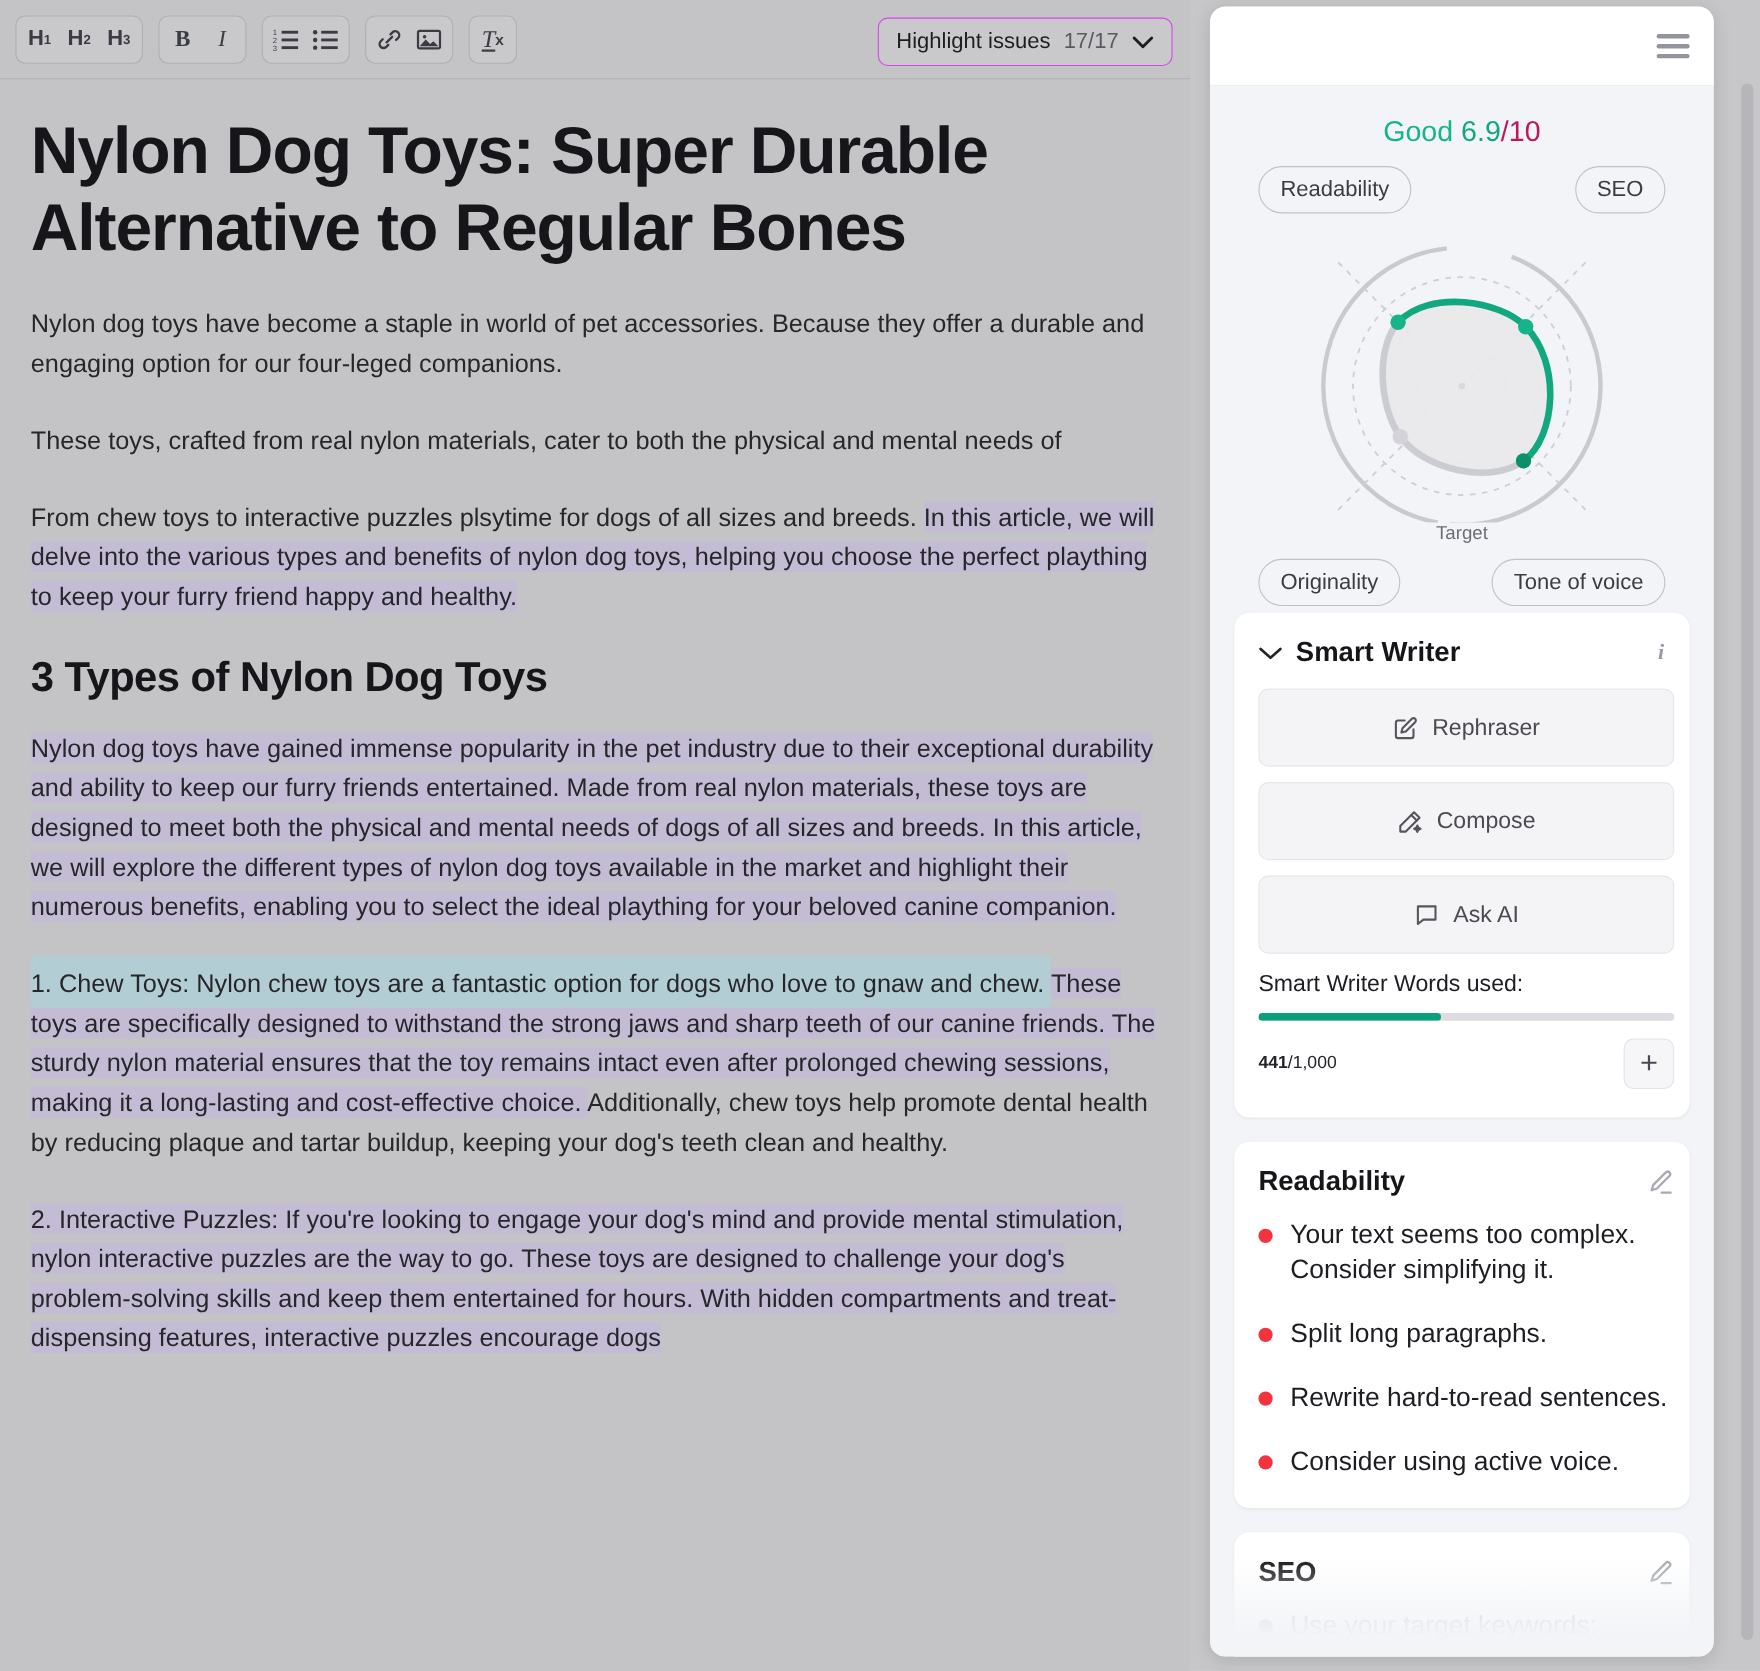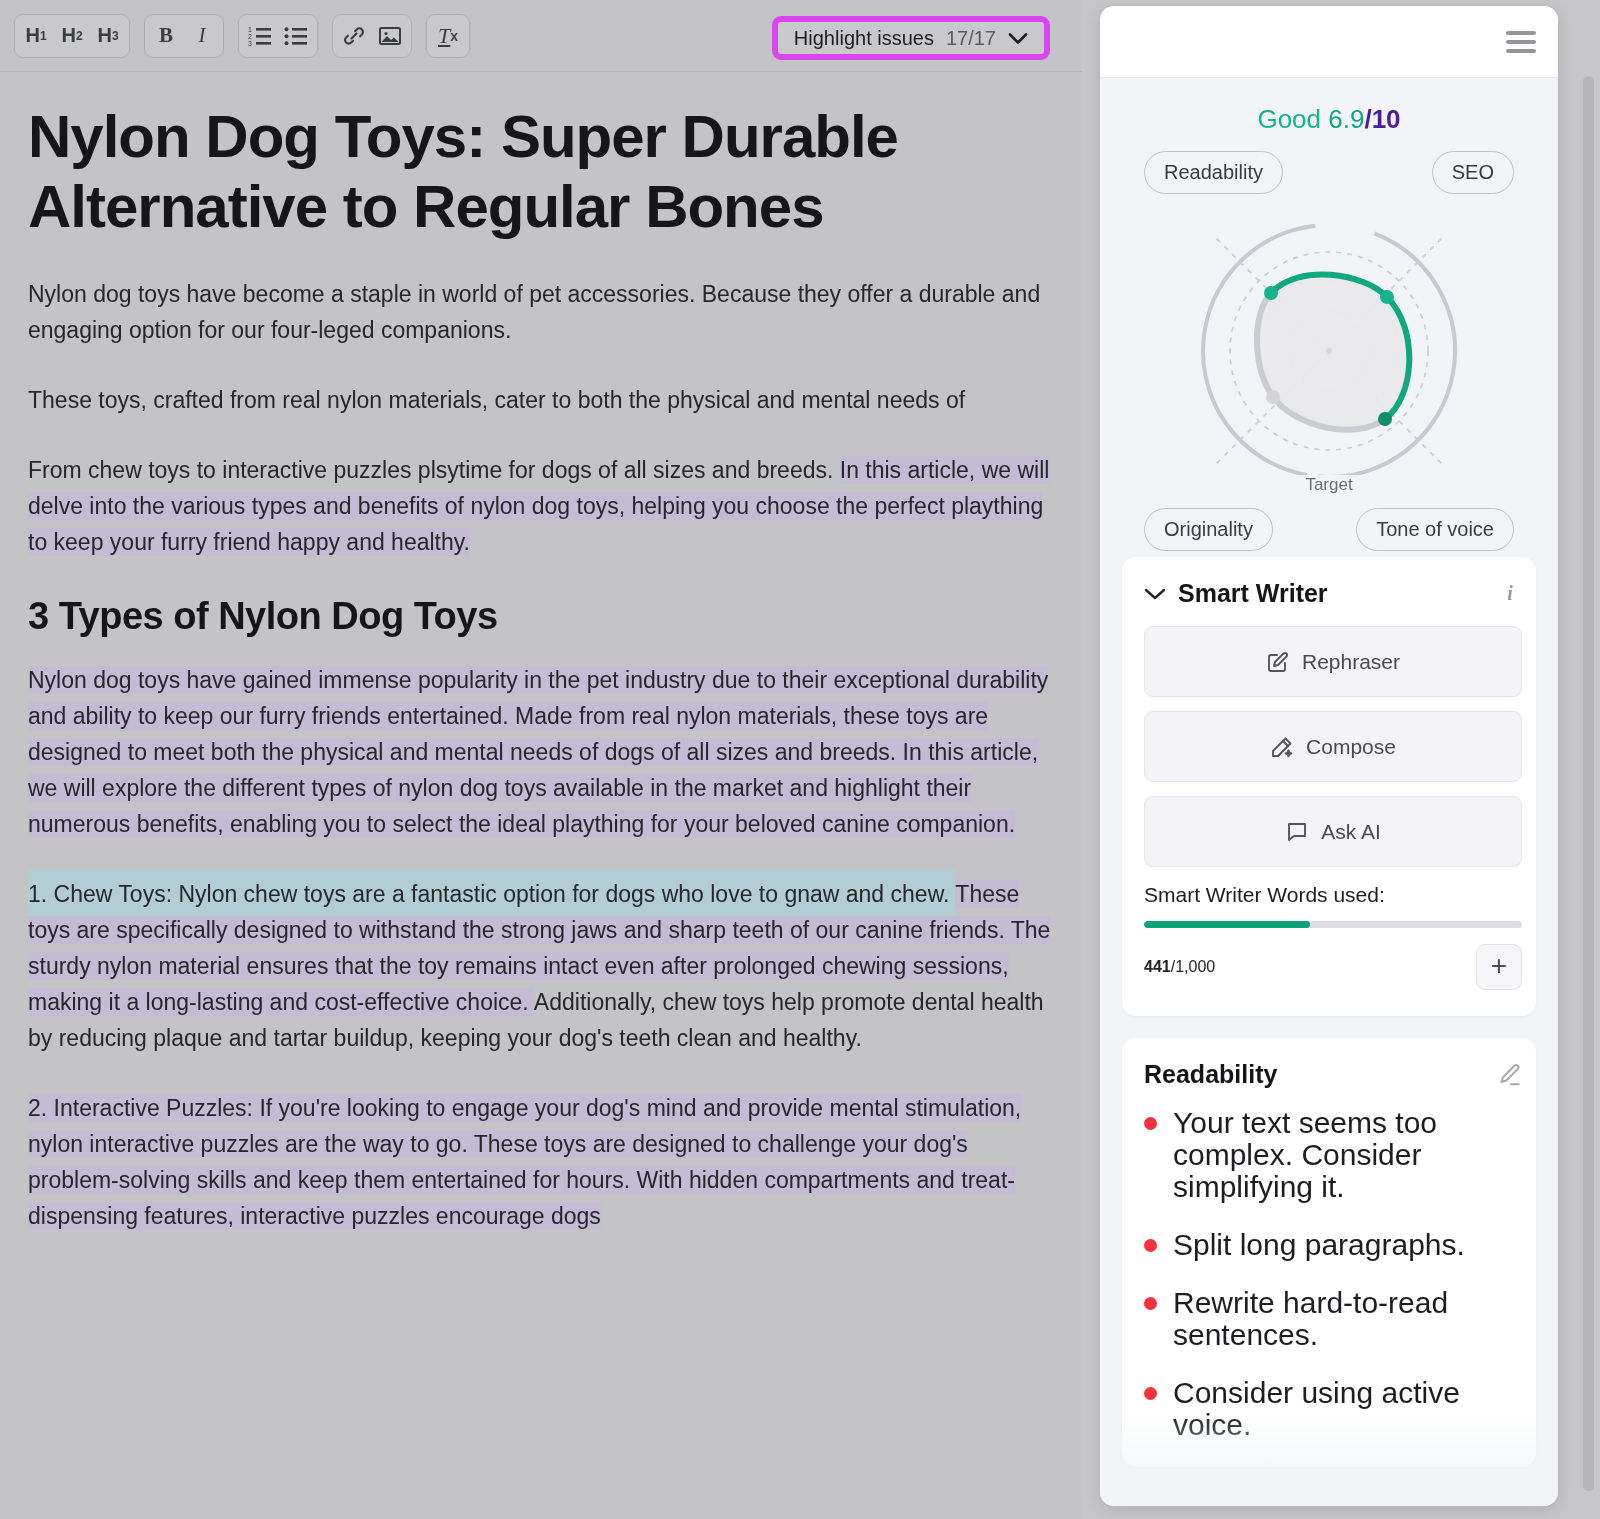--- a/index.html
+++ b/index.html
@@ -34,23 +34,23 @@
     color: #3b3b44; font-size: 19px; padding: 0 6px;
     cursor: pointer; position: relative;
   }
   .tb-btn.hx { font-size: 20px; font-weight: 600; }
   .tb-btn .sub { font-size: 12px; vertical-align: sub; font-weight: 600; }
   .tb-btn.bold { font-weight: 700; font-size: 21px; font-family: "Liberation Serif", serif; }
   .tb-btn.ital { font-style: italic; font-size: 21px; font-family: "Liberation Serif", serif; }
   .tb-btn svg { display: block; }
 
   .highlight-pill {
-    position: absolute; right: 32px; top: 16px;
+    position: absolute; right: 16px; top: 16px;
     height: 44px; display: flex; align-items: center; gap: 12px;
-    border: 6px solid #d946ef; border-radius: 9px;
+    border: 1px solid #d946ef; border-radius: 9px;
     background: #c9c9cb; padding: 0 16px; cursor: pointer;
   }
   .hp-label { font-size: 20px; color: #1d1d1f; }
   .hp-count { font-size: 20px; color: #5a5a60; }
   .hp-chev { color: #1d1d1f; display: flex; }
 
   
   .doc {
     position: absolute; top: 72px; left: 0; width: 1082px; height: 1447px;
     padding: 30px 28px 0 28px; overflow: hidden;
@@ -99,21 +99,21 @@
   .scroll-thumb {
     position: absolute; top: 0; left: 0; width: 11px; height: 1415px;
     border-radius: 6px; background: #b6b6ba;
   }
 
   
   .score-block { padding: 26px 22px 6px 22px; }
   .score-line { text-align: center; font-size: 26px; }
   .score-good { color: #16b48a; }
   .score-val { color: #12a87f; font-weight: 400; }
-  .score-den { color: #4c1d95; font-weight: bold; }
+  .score-den { color: #be185d; }
 
   .radar-area { position: relative; height: 400px; margin-top: 16px; }
   .chip {
     position: absolute; border: 1px solid #c0c2c8; border-radius: 22px;
     background: #f2f4f7; color: #3b3b42; font-size: 20px;
     padding: 9px 19px; cursor: pointer; white-space: nowrap;
   }
   .chip-readability { left: 22px; top: 0; }
   .chip-seo { right: 22px; top: 0; }
   .chip-originality { left: 22px; bottom: 0; }
@@ -163,21 +163,21 @@
   .usage-text b { font-weight: 700; }
   .plus-btn {
     width: 46px; height: 46px; border: 1px solid #e2e2e8; border-radius: 9px;
     background: #f6f6f8; color: #4a4a52; font-size: 28px; line-height: 42px;
     text-align: center; cursor: pointer;
   }
 
   .issue-list { list-style: none; }
   .issue-item {
     display: flex; gap: 16px; margin-bottom: 26px;
-    font-size: 30px; line-height: 32px; color: #1d1d22; margin-top: 17px;
+    font-size: 24px; line-height: 32px; color: #1d1d22; margin-top: 17px;
   }
   .issue-item:last-child { margin-bottom: 0; }
   .dot {
     flex: 0 0 auto; width: 13px; height: 13px; border-radius: 50%;
     background: #f5333f; margin-top: 10px;
   }
   .dot.muted { background: #c9c9d0; }
   .issue-item.muted { color: #c2c2ca; }
   .panel-fade {
     position: absolute; left: 0; bottom: 0; width: 458px; height: 90px;

